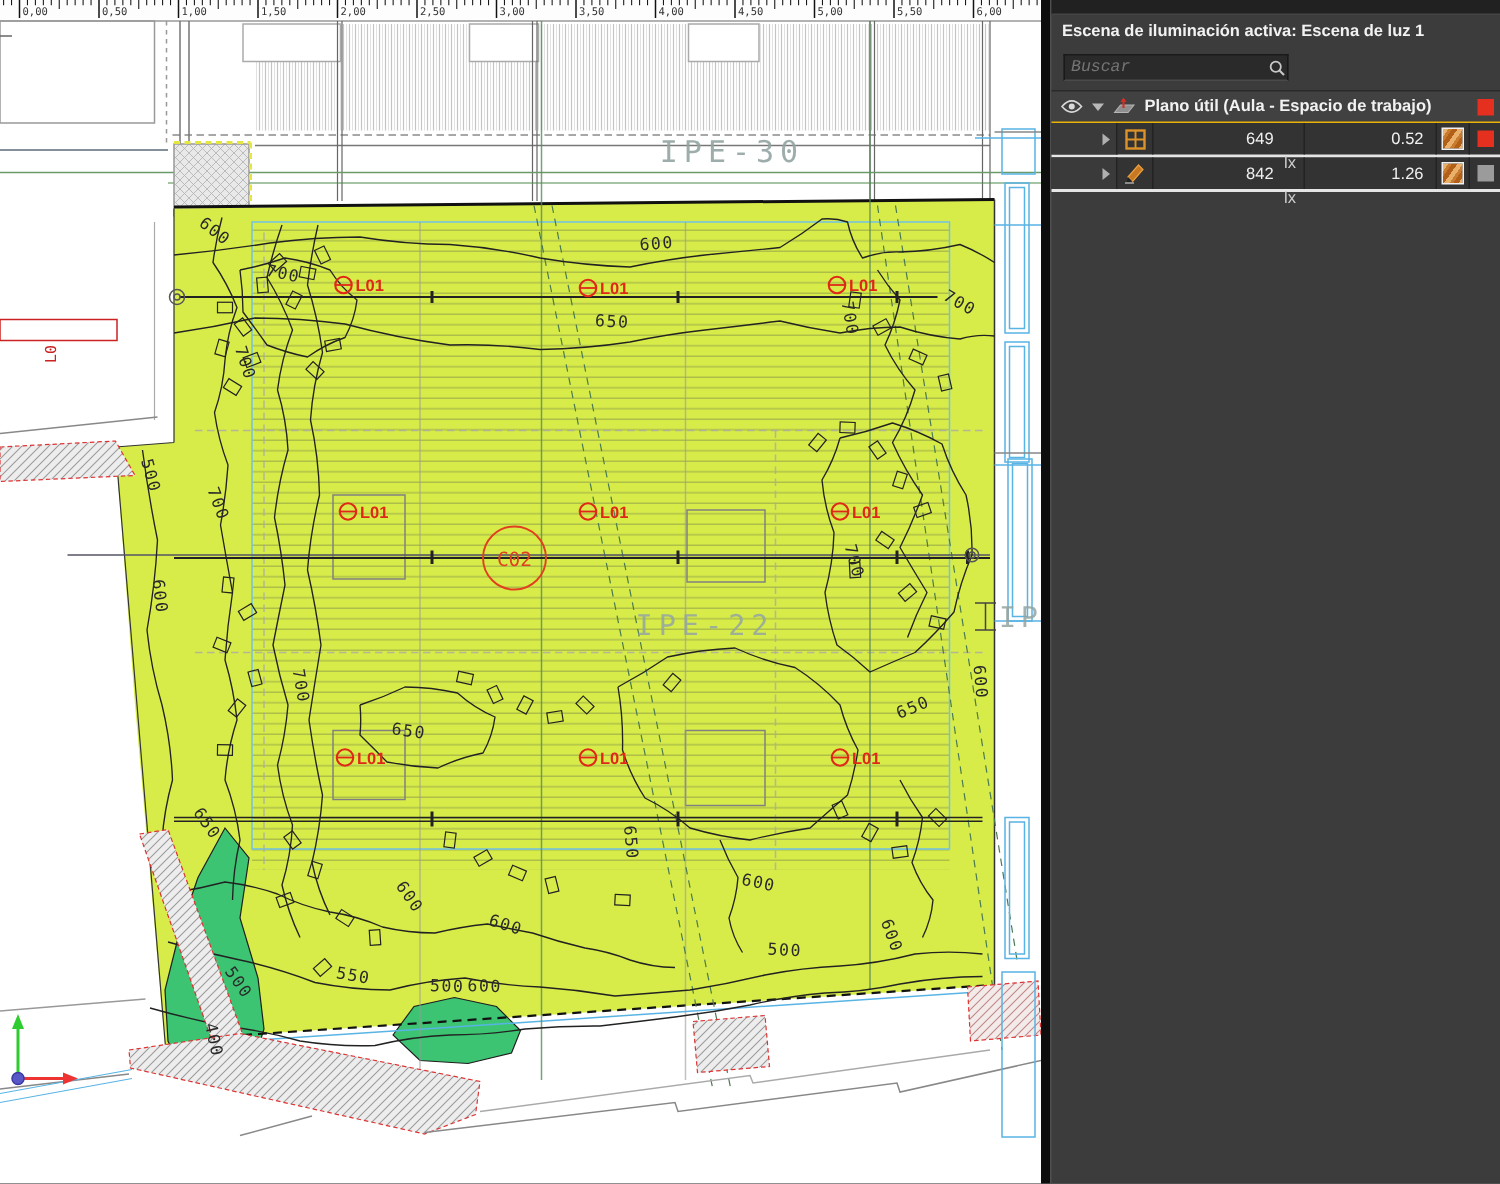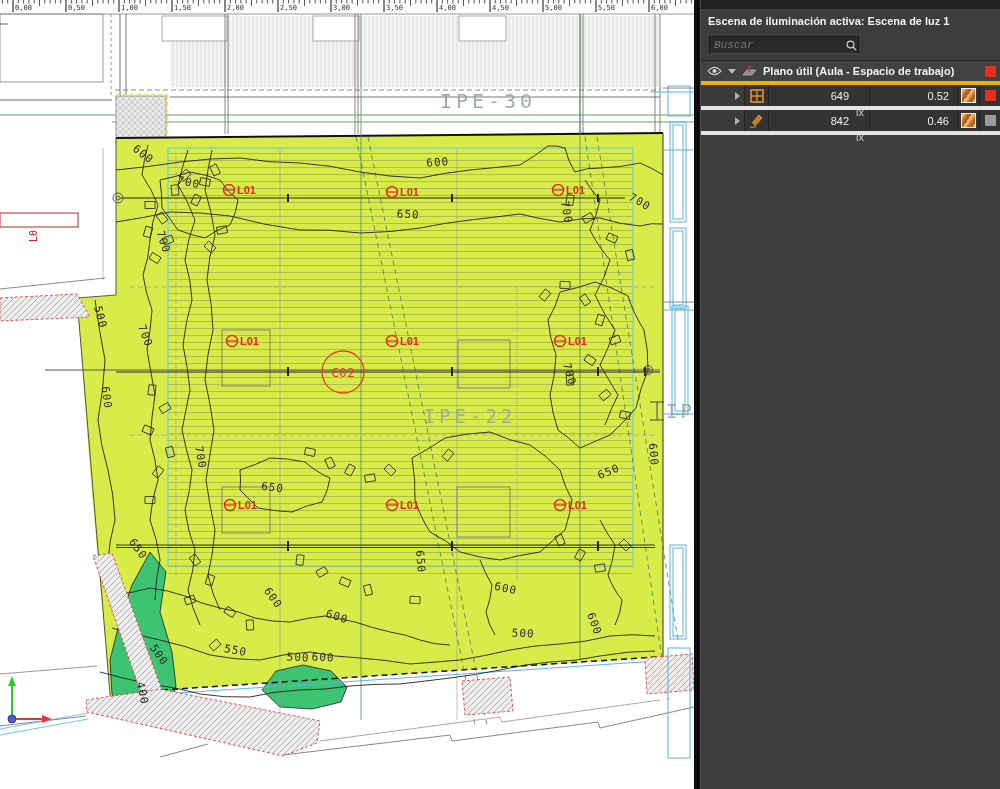--- a/index.html
+++ b/index.html
@@ -15,23 +15,23 @@
     border-bottom-color:#4a4a4a;display:flex;align-items:center;position:relative;}
   .searchwrap input{flex:1;background:transparent;border:none;outline:none;color:#b5b5b5;
     font-style:italic;font-size:11px;padding:0 4px;font-family:Liberation Mono, monospace;min-width:0;}
   .searchicon{width:14px;flex:0 0 14px;display:flex;align-items:center;justify-content:center;}
   .sectionrow{display:flex;align-items:center;height:18px;padding-left:8px;gap:8px;font-weight:bold;color:#efefef;}
   .tri-down{width:0;height:0;border-left:4px solid transparent;border-right:4px solid transparent;
     border-top:5px solid #b9b9b9;}
   .tri-right{width:0;height:0;border-top:4px solid transparent;border-bottom:4px solid transparent;
     border-left:5px solid #b0b0b0;}
   .grouprow{display:flex;align-items:center;height:20px;background:#414141;
-    border-top:1px solid #2a2a2a;border-bottom:4px solid #eab308;padding:0 4px 0 6px;gap:6px;}
+    border-top:1px solid #2a2a2a;border-bottom:1px solid #eab308;padding:0 4px 0 6px;gap:6px;}
   .grouprow .glabel{font-weight:bold;color:#f2f2f2;flex:1;white-space:nowrap;overflow:hidden;}
-  .valuerow{display:flex;align-items:stretch;height:21px;background:#333333;border-bottom:4px solid #e5e5e5;}
+  .valuerow{display:flex;align-items:stretch;height:21px;background:#333333;border-bottom:2px solid #e5e5e5;}
   .vcell{display:flex;align-items:center;border-right:1px solid #232323;box-sizing:border-box;}
   .c-indent{width:44px;justify-content:flex-end;padding-right:4px;background:#3a3a3a;}
   .c-icon{width:24px;justify-content:center;}
   .c-value{flex:1;justify-content:flex-end;padding-right:3px;gap:7px;}
   .c-value .num{color:#f0f0f0;}
   .c-value .unit{color:#cfcfcf;padding-right:2px;margin-top:33px;}
   .c-factor{width:88px;justify-content:flex-end;padding-right:8px;color:#f0f0f0;}
   .c-swatch{width:22px;justify-content:center;}
   .c-marker{width:20px;justify-content:center;border-right:none;}
   .swatch{width:13px;height:13px;border:1px solid #f0f0f0;
@@ -558,21 +558,21 @@
         <svg width="15" height="15" viewBox="0 0 15 15">
           <polygon points="3,10 10,2 13,5 6,13" fill="#c87820" stroke="#e8a040" stroke-width="0.8"></polygon>
           <polygon points="3,10 6,13 2.2,13.6" fill="#222"></polygon>
           <path d="M1,14 L7,14" stroke="#aaa" stroke-width="1"></path>
         </svg>
       </span>
       <span class="vcell c-value">
         <span class="num">842</span>
         <span class="unit">lx</span>
       </span>
-      <span class="vcell c-factor">0.46</span>
+      <span class="vcell c-factor">1.26</span>
       <span class="vcell c-swatch">
           <span class="swatch"></span>
         </span>
       <span class="vcell c-marker">
           <span class="marker" style="background: rgb(155, 155, 155);"></span>
         </span>
     </div>
   </aside>
 </div>
 

